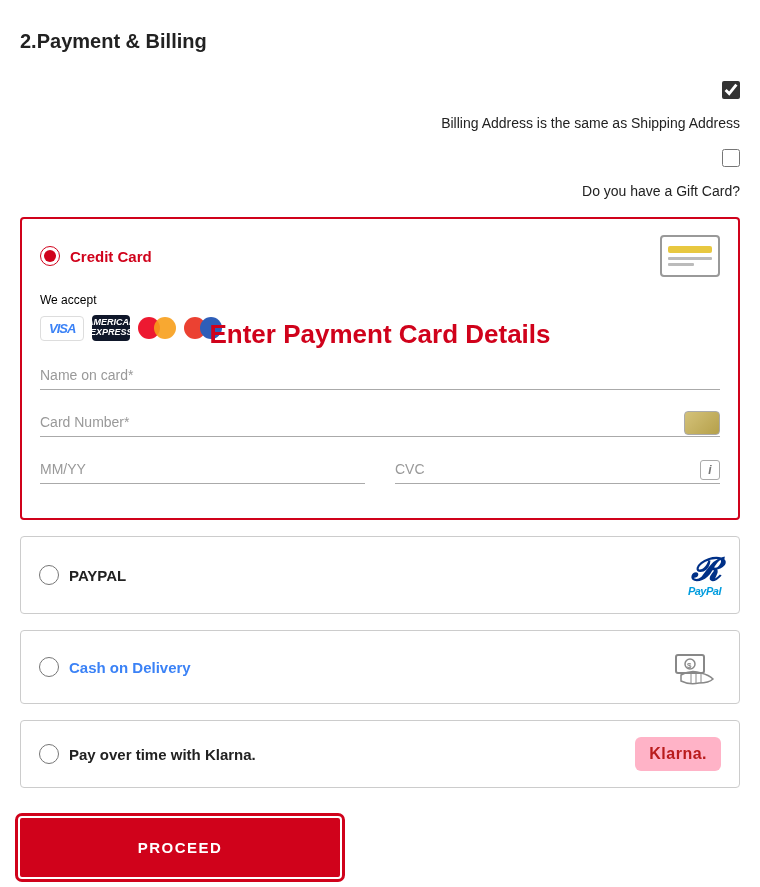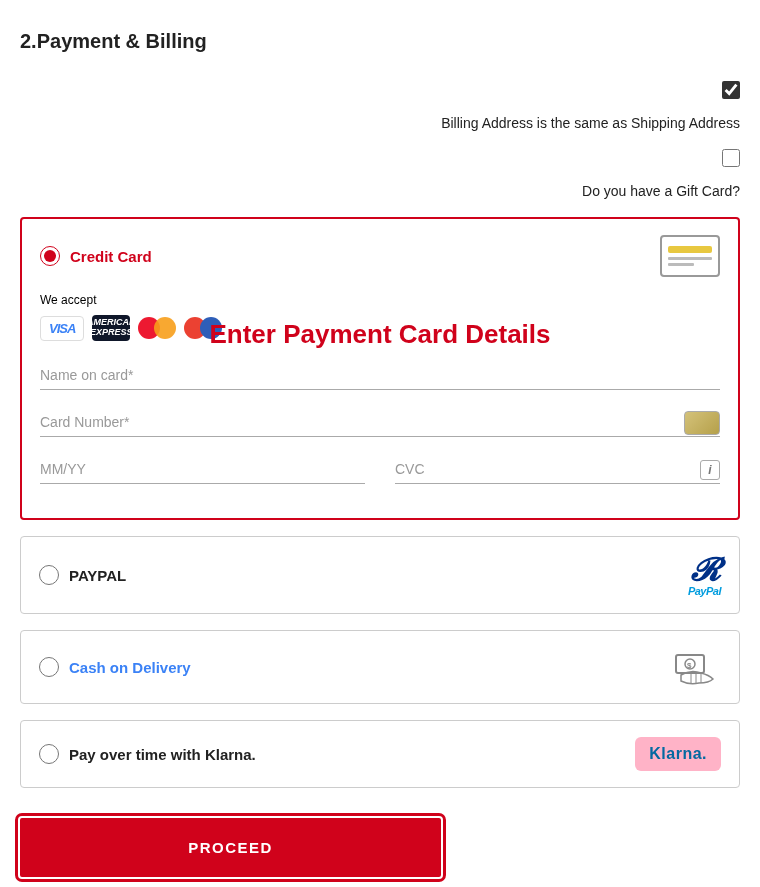--- a/index.html
+++ b/index.html
@@ -321,32 +321,32 @@
       font-size: 28px;
     }
 
     
     .klarna-logo {
       background: #ffb3c7;
       border-radius: 6px;
       padding: 8px 14px;
       font-size: 16px;
       font-weight: bold;
-      color: #0369a1;
+      color: #b91c1c;
       letter-spacing: 0.5px;
     }
 
     
     .proceed-btn-container {
       margin-top: 30px;
     }
 
     .proceed-btn {
       display: block;
-      width: 421px;
+      width: 320px;
       padding: 18px;
       background: #d0021b;
       color: #fff;
       font-size: 15px;
       font-weight: bold;
       letter-spacing: 1.5px;
       text-align: center;
       border: 3px solid #d0021b;
       border-radius: 2px;
       cursor: pointer;

